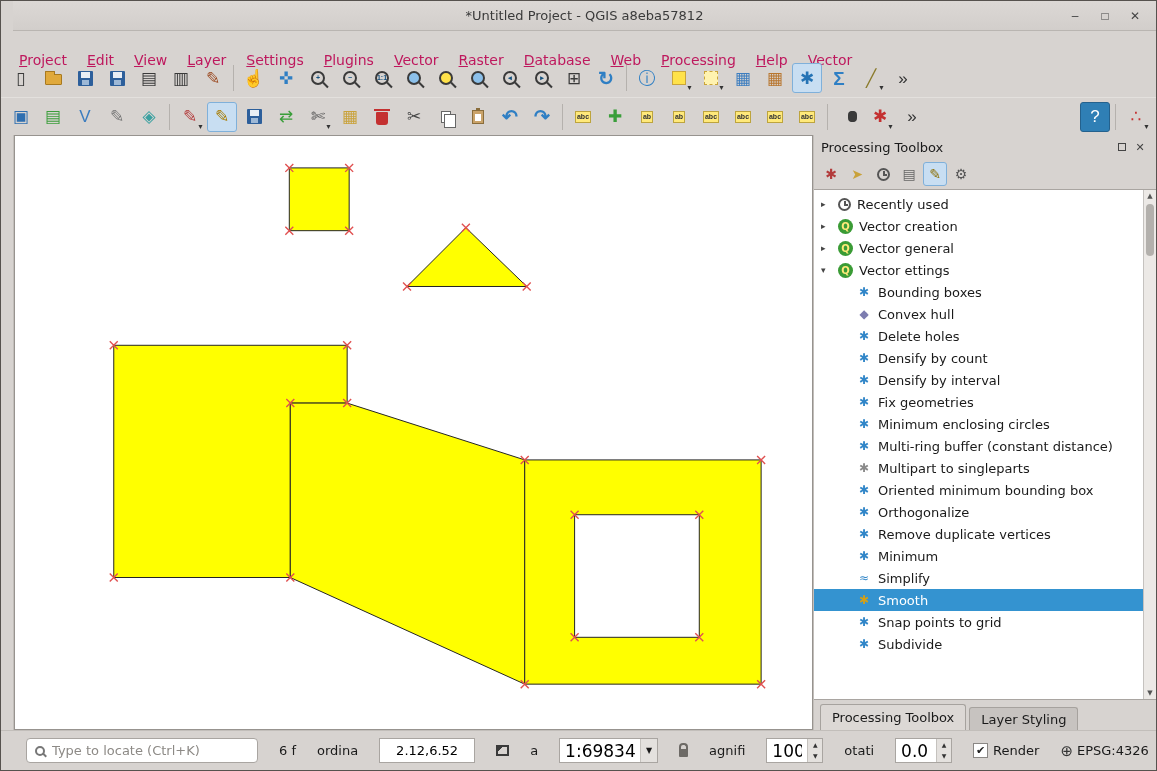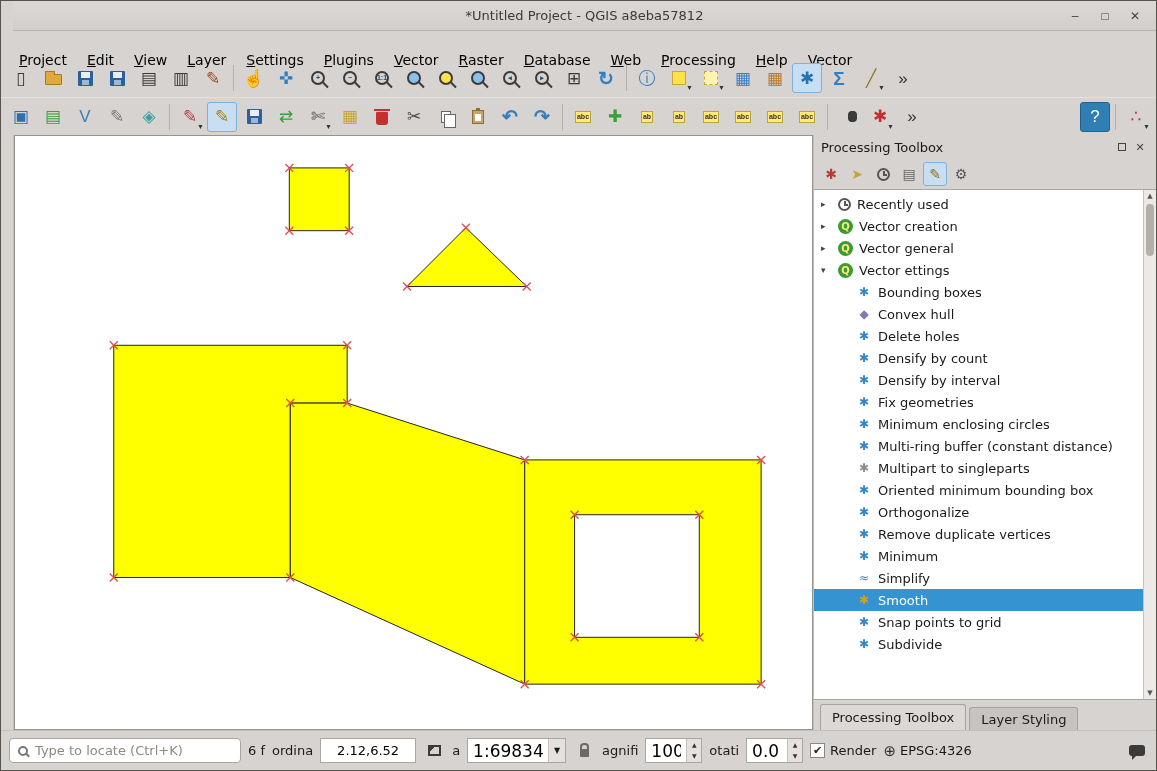--- a/index.html
+++ b/index.html
@@ -7,21 +7,21 @@
   .window { width: 1157px; height: 771px; background: #d7d3d0; border: 1px solid #56524e; display: flex; flex-direction: column; overflow: hidden; color: #1a1a1a; }
 
   
   .titlebar { height: 30px; position: relative; display: flex; align-items: center; background: linear-gradient(#dcd8d5, #d2cecb); border-bottom: 1px solid #b9b5b1; flex: none; margin-left: 12px; }
   .title { position: absolute; left: 0; right: 0; text-align: center; font-size: 13px; color: #3a3a3a; }
   .win-controls { margin-left: auto; display: flex; gap: 4px; padding-right: 8px; z-index: 2; }
   .win-btn { width: 26px; height: 20px; border: none; background: transparent; font-size: 12px; color: #444; cursor: default; text-align: center; }
 
   
   .menubar { height: 28px; display: flex; align-items: center; padding-left: 8px; flex: none; }
-  .menu-item { padding: 3px 10px; font-size: 14px; color: #000000; border-radius: 2px; margin-top: 29px; }
+  .menu-item { padding: 3px 10px; font-size: 14px; color: #be185d; border-radius: 2px; margin-top: 29px; }
   .menu-item u { text-decoration: underline; }
 
   
   .toolbar { height: 38px; display: flex; align-items: center; padding: 0 4px; flex: none; }
   .toolbar.second { border-top: 1px solid #e3e0dd; }
   .tbtn { width: 30px; height: 30px; margin: 0 1px; border: 1px solid transparent; border-radius: 3px; background: transparent; display: inline-flex; align-items: center; justify-content: center; position: relative; cursor: default; flex: none; }
   .tbtn.active { background: #c8def2; border-color: #7fb0da; }
   .glyph { font-size: 17px; line-height: 1; }
   .glyph.big { font-size: 19px; font-weight: bold; }
   .dd { position: absolute; right: 0px; bottom: 1px; font-size: 7px; color: #333; }
@@ -92,21 +92,21 @@
   .tree-ic { width: 16px; text-align: center; font-size: 12px; flex: none; }
   .vscroll { position: absolute; right: 0; top: 0; bottom: 0; width: 13px; background: #ece9e6; border-left: 1px solid #c5c2bf; }
   .varrow { position: absolute; left: 0; width: 12px; height: 12px; font-size: 7px; color: #555; text-align: center; line-height: 12px; }
   .vthumb { position: absolute; top: 14px; left: 2px; width: 8px; height: 52px; background: #b3b0ac; border-radius: 4px; }
 
   .ptabs { height: 30px; display: flex; gap: 3px; padding: 3px 6px 0; align-items: flex-end; flex: none; }
   .tab { height: 23px; padding: 0 11px; font-size: 13px; background: #c7c3c0; border: 1px solid #a6a29e; border-bottom: none; border-radius: 3px 3px 0 0; display: flex; align-items: center; }
   .tab.active { background: #dcd8d5; height: 26px; }
 
   
-  .statusbar { height: 40px; display: flex; align-items: center; gap: 7px; padding: 0 8px; border-top: 1px solid #c2beba; font-size: 13px; flex: none; }
+  .statusbar { height: 40px; display: flex; align-items: center; gap: 21px; padding: 0 25px; border-top: 1px solid #c2beba; font-size: 13px; flex: none; }
   .locate { width: 232px; height: 25px; background: #fff; border: 1px solid #a9a5a1; border-radius: 4px; display: flex; align-items: center; gap: 7px; padding: 0 8px; flex: none; }
   .locate input { border: none; outline: none; flex: 1; min-width: 0; font-size: 13px; color: #444; background: transparent; font-family: inherit; }
   .locate input::placeholder { color: #8d8a86; }
   .sb-label { color: #1a1a1a; white-space: nowrap; }
   .sb-input { height: 25px; border: 1px solid #a9a5a1; background: #fff; text-align: center; font-size: 13px; font-family: inherit; }
   .sb-input.coord { width: 96px; }
   .sb-iconbtn { border: none; background: transparent; display: inline-flex; align-items: center; justify-content: center; width: 22px; height: 26px; }
   .sb-combo, .sb-spin { display: flex; align-items: stretch; border: 1px solid #a9a5a1; background: #fff; height: 25px; }
   .sb-combo input, .sb-spin input { border: none; outline: none; font-size: 17px; padding: 0 5px; font-family: inherit; }
   .sb-combo input { width: 80px; }

